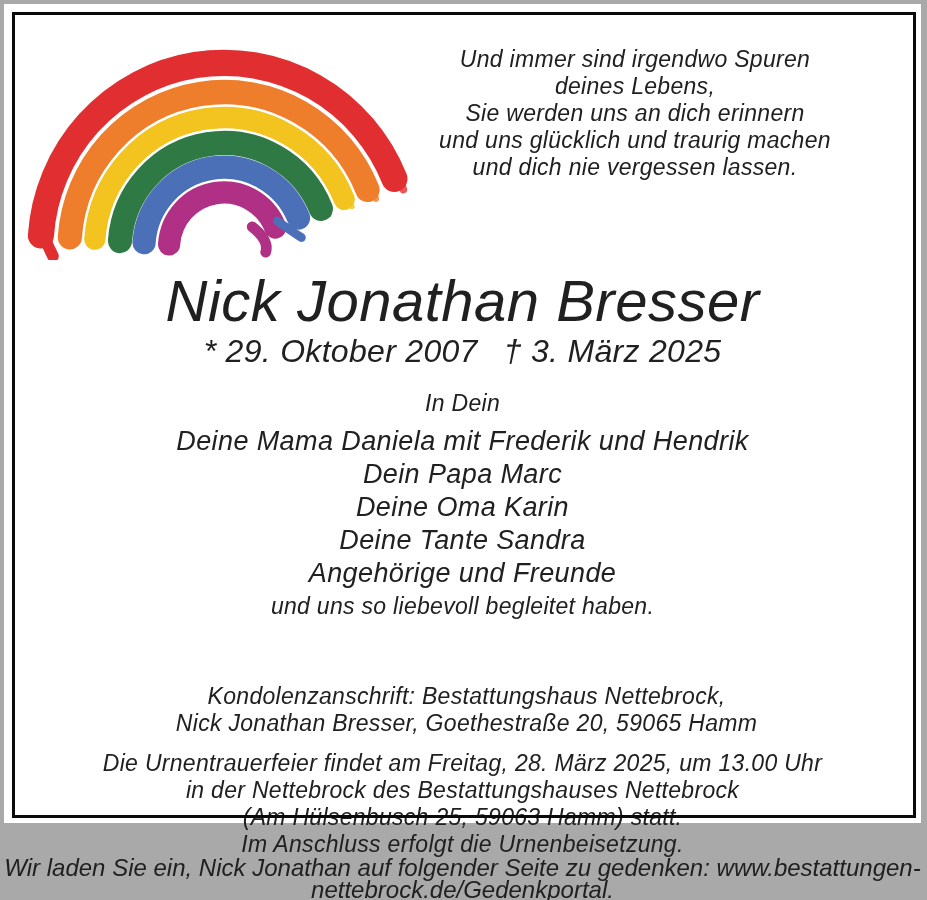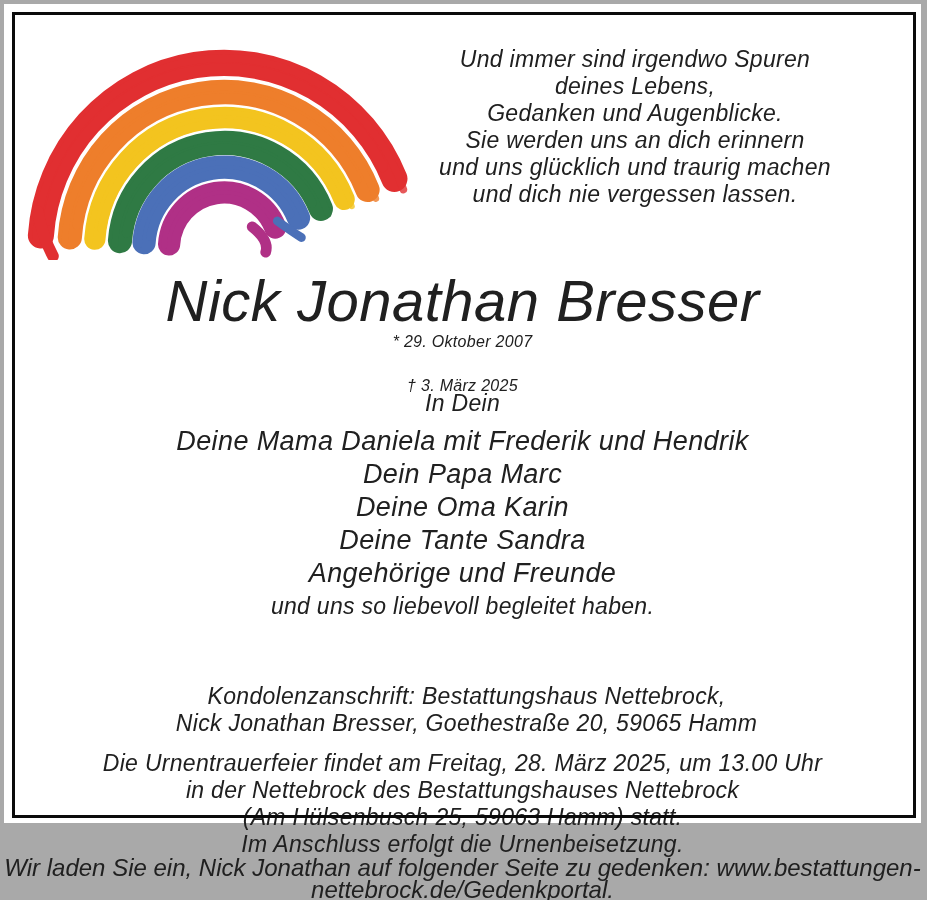--- a/index.html
+++ b/index.html
@@ -28,21 +28,21 @@
   .poem{
     position:absolute;left:416px;top:42px;width:430px;
     text-align:center;font-size:23px;line-height:27px;letter-spacing:.3px;
   }
   .name{
     top:249px;margin:16px;font-weight:400;
     font-size:58px;line-height:64px;letter-spacing:.5px;
   }
   .dates{
     top:329px;display:flex;justify-content:center;gap:26px;
-    font-size:16px;letter-spacing:.3px;flex-direction:column;
+    font-size:32px;letter-spacing:.3px;
   }
   .inliebe{
     top:386px;font-size:23px;line-height:27px;letter-spacing:.3px;
   }
   .family{
     top:421px;font-size:27px;line-height:33px;letter-spacing:.4px;
   }
   .thanks{
     top:589px;font-size:23px;line-height:27px;letter-spacing:.3px;
   }
@@ -90,21 +90,20 @@
 
       <path stroke-width="12" d="M 14 200 Q 20 228 30 246" stroke="#e12f31"></path>
       <path stroke-width="11" d="M 236 216 Q 254 230 250 242" stroke="#b03086"></path>
       <path stroke-width="9" d="M 262 210 Q 276 220 287 227" stroke="#4b70b8"></path>
     </g>
   </svg>
 
   <div class="poem">
     <div>Und immer sind irgendwo Spuren</div>
     <div>deines Lebens,</div>
-    <div>Gedanken und Augenblicke.</div>
     <div>Sie werden uns an dich erinnern</div>
     <div>und uns glücklich und traurig machen</div>
     <div>und dich nie vergessen lassen.</div>
   </div>
 
   <h1 class="center-text name">Nick Jonathan Bresser</h1>
 
   <div class="center-text dates">
     <span>* 29. Oktober 2007</span>
     <span>† 3. März 2025</span>

